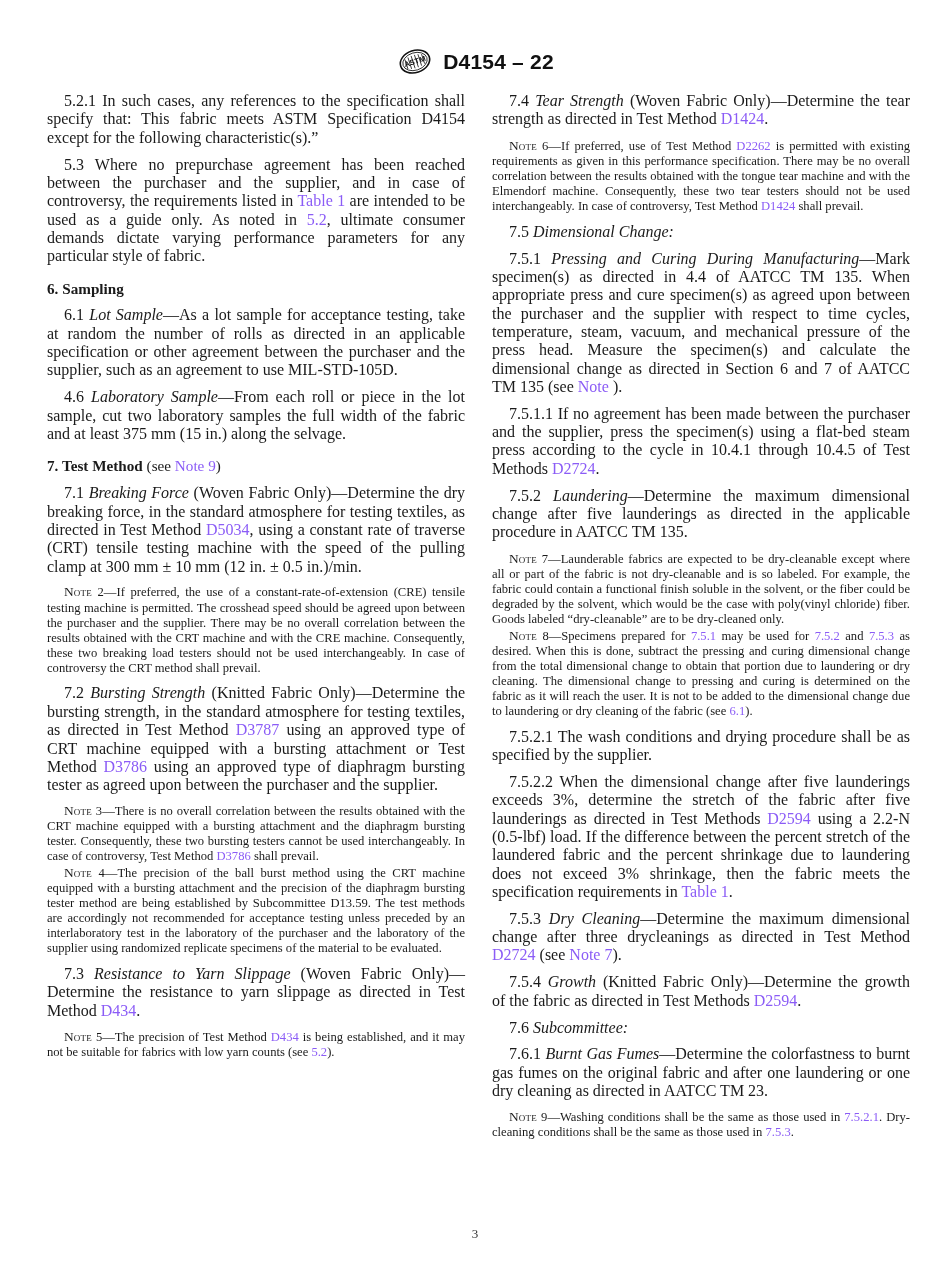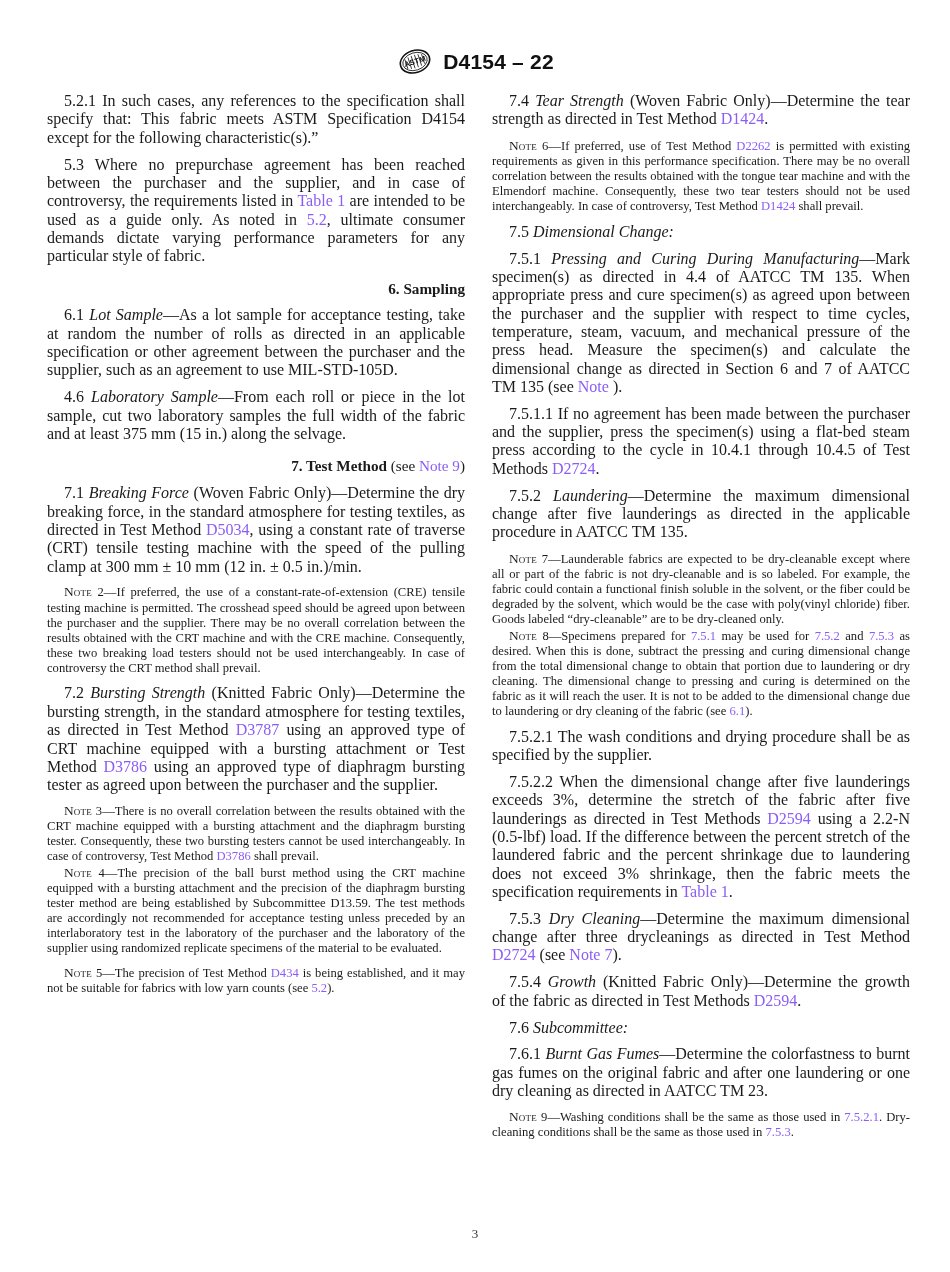--- a/index.html
+++ b/index.html
@@ -82,21 +82,21 @@
   .note.tight { margin-bottom: 0.5px; }
   .note.spaced-top { margin-top: 9px; }
 
   .sec-head {
     font-size: 15.2px;
     line-height: 18.35px;
     font-weight: bold;
     text-indent: 0;
     margin-top: 14px;
     margin-bottom: 8.5px;
-    text-align: right;
+    text-align: left;
   }
   .sec-head .regular {
     font-weight: normal;
   }
 
   .it { font-style: italic; }
   .link {
     color: #8b5cf6;
   }
   .nocase {
@@ -162,20 +162,21 @@
       <p class="para"><span>7.1 </span><span class="it">Breaking Force</span><span> (Woven Fabric Only)—Determine the dry breaking force, in the standard atmosphere for testing textiles, as directed in Test Method </span><span class="link">D5034</span><span>, using a constant rate of traverse (CRT) tensile testing machine with the speed of the pulling clamp at 300 mm ± 10 mm (12 in. ± 0.5 in.)/min.</span></p>
 
       <p class="note"><span class="nocase">Note</span><span> 2—If preferred, the use of a constant-rate-of-extension (CRE) tensile testing machine is permitted. The crosshead speed should be agreed upon between the purchaser and the supplier. There may be no overall correlation between the results obtained with the CRT machine and with the CRE machine. Consequently, these two breaking load testers should not be used interchangeably. In case of controversy the CRT method shall prevail.</span></p>
 
       <p class="para"><span>7.2 </span><span class="it">Bursting Strength</span><span> (Knitted Fabric Only)—Determine the bursting strength, in the standard atmosphere for testing textiles, as directed in Test Method </span><span class="link">D3787</span><span> using an approved type of CRT machine equipped with a bursting attachment or Test Method </span><span class="link">D3786</span><span> using an approved type of diaphragm bursting tester as agreed upon between the purchaser and the supplier.</span></p>
 
       <p class="note tight"><span class="nocase">Note</span><span> 3—There is no overall correlation between the results obtained with the CRT machine equipped with a bursting attachment and the diaphragm bursting tester. Consequently, these two bursting testers cannot be used interchangeably. In case of controversy, Test Method </span><span class="link">D3786</span><span> shall prevail.</span></p>
 
       <p class="note"><span class="nocase">Note</span><span> 4—The precision of the ball burst method using the CRT machine equipped with a bursting attachment and the precision of the diaphragm bursting tester method are being established by Subcommittee D13.59. The test methods are accordingly not recommended for acceptance testing unless preceded by an interlaboratory test in the laboratory of the purchaser and the laboratory of the supplier using randomized replicate specimens of the material to be evaluated.</span></p>
 
+      <p class="para"><span>7.3 </span><span class="it">Resistance to Yarn Slippage</span><span> (Woven Fabric Only)—Determine the resistance to yarn slippage as directed in Test Method </span><span class="link">D434</span><span>.</span></p>
 
       <p class="note"><span class="nocase">Note</span><span> 5—The precision of Test Method </span><span class="link">D434</span><span> is being established, and it may not be suitable for fabrics with low yarn counts (see </span><span class="link">5.2</span><span>).</span></p>
 
     </div>
 
     <div class="col">
 
       <p class="para"><span>7.4 </span><span class="it">Tear Strength</span><span> (Woven Fabric Only)—Determine the tear strength as directed in Test Method </span><span class="link">D1424</span><span>.</span></p>
 
       <p class="note spaced-top"><span class="nocase">Note</span><span> 6—If preferred, use of Test Method </span><span class="link">D2262</span><span> is permitted with existing requirements as given in this performance specification. There may be no overall correlation between the results obtained with the tongue tear machine and with the Elmendorf machine. Consequently, these two tear testers should not be used interchangeably. In case of controversy, Test Method </span><span class="link">D1424</span><span> shall prevail.</span></p>

